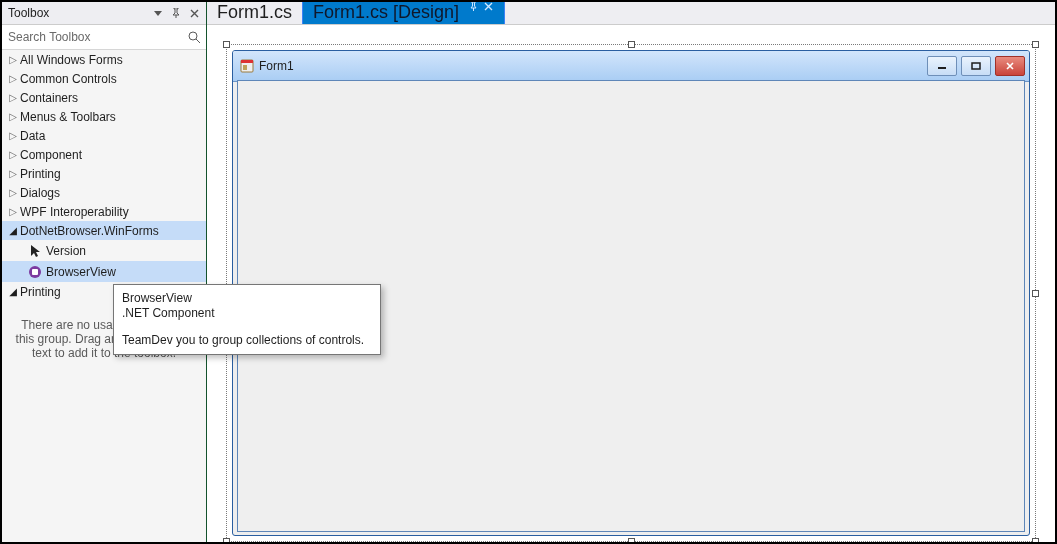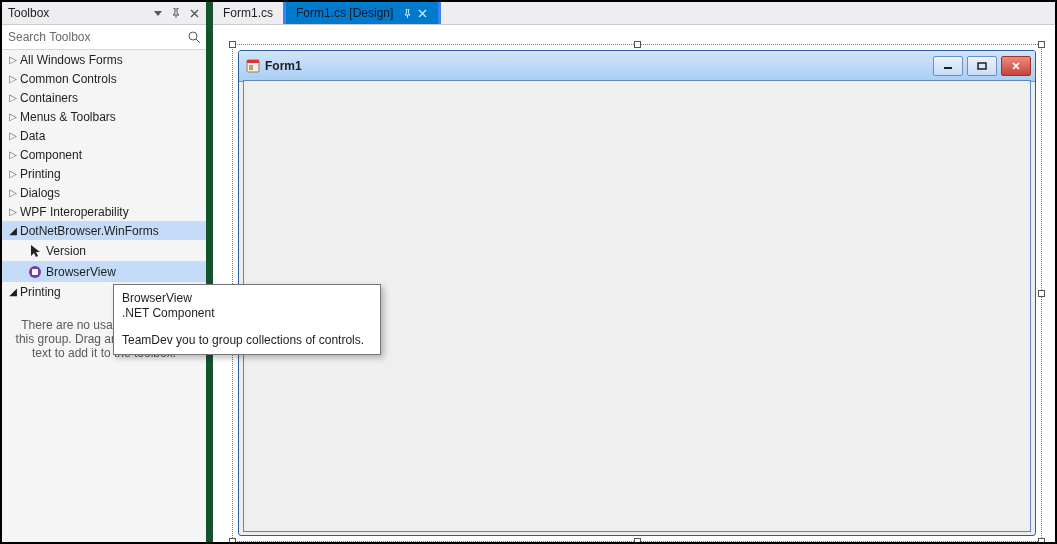--- a/index.html
+++ b/index.html
@@ -26,21 +26,21 @@
   
   .body-row {
     display: flex;
     flex: 1;
     min-height: 0;
   }
   .toolbox {
     width: 204px;
     display: flex;
     flex-direction: column;
-    border-right: 7px solid #14532d;
+    border-right: 1px solid #14532d;
     background: #14532d;
     overflow: hidden;
   }
   .toolbox-header {
     display: flex;
     align-items: center;
     height: 22px;
     background: #eeeef2;
     border-bottom: 1px solid #ccc;
     padding: 0 4px 0 6px;
@@ -146,24 +146,24 @@
   }
   .tabstrip {
     height: 22px;
     display: flex;
     align-items: stretch;
     background: #eeeef2;
     border-bottom: 1px solid #ccc;
   }
   .tab {
     display: flex;
-    align-items: center;
+    align-items: flex-start;
     padding: 0 10px;
-    font-size: 12px;
-    border-right: 3px solid #3b82f6;
+    font-size: 18px;
+    border-right: 1px solid #3b82f6;
     cursor: pointer;
   }
   .tab.inactive {
     background: #eeeef2;
     color: #1e1e1e;
   }
   .tab.active {
     background: #007acc;
     color: #0f172a;
   }
@@ -198,21 +198,20 @@
     padding: 5px;
   }
   .fw-frame {
     width: 100%;
     height: 100%;
     border: 1px solid #2a5ea0;
     box-sizing: border-box;
     border-radius: 3px;
     overflow: hidden;
     background: #eeeeee;
-    font-weight: bold;
   }
   .fw-title {
     height: 30px;
     background: linear-gradient(#d2e5fb, #a9cdf4);
     border-bottom: 1px solid #6e95c5;
     display: flex;
     align-items: center;
     padding: 0 4px 0 6px;
   }
   .fw-title .form-icon {

